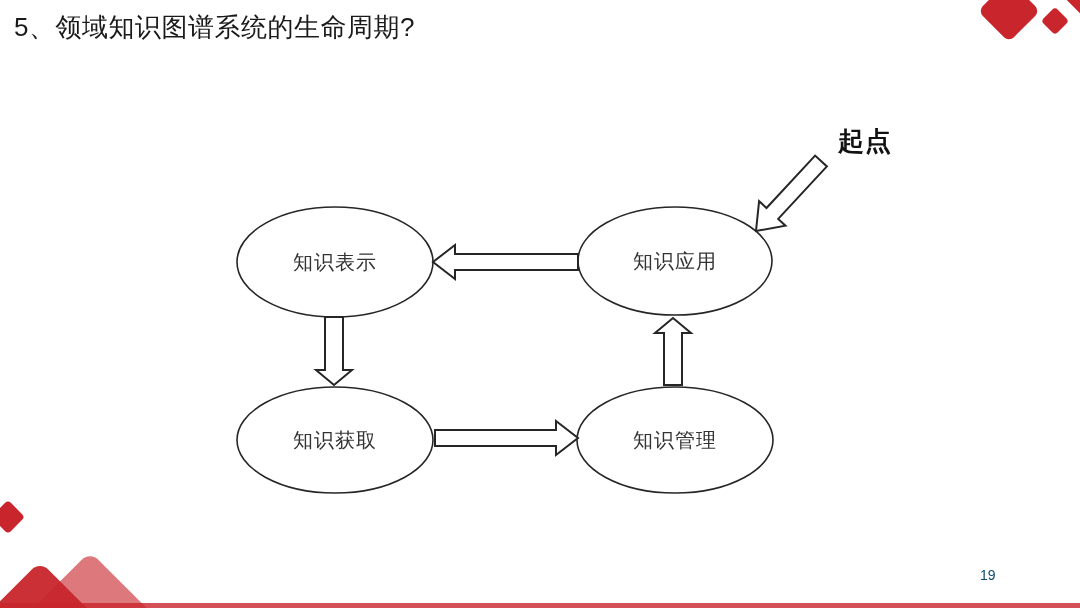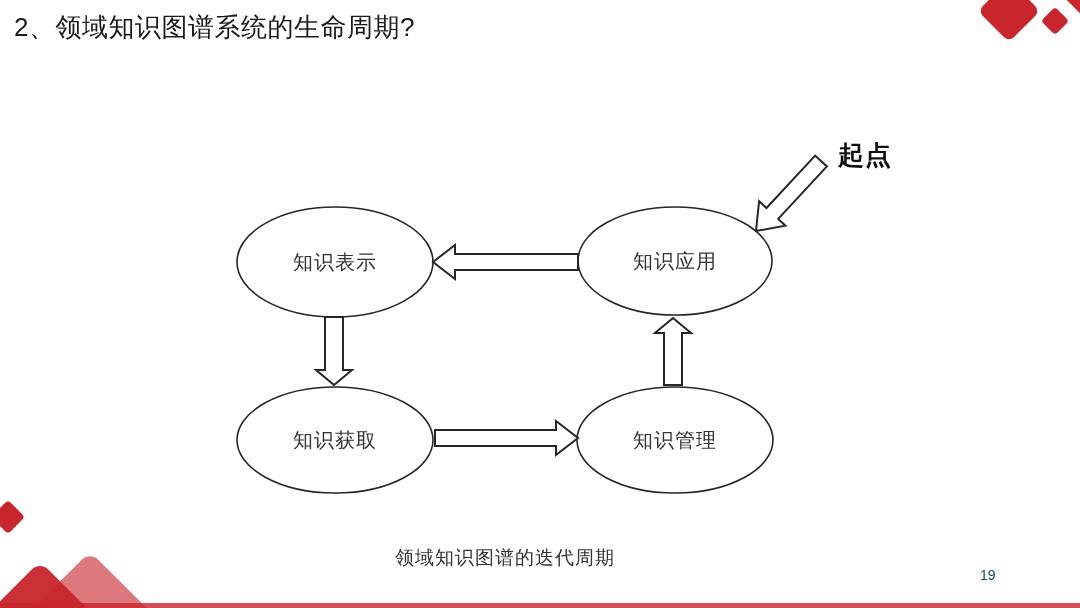--- a/index.html
+++ b/index.html
@@ -22,21 +22,20 @@
     white-space: nowrap;
   }
   .start-label {
     position: absolute;
     left: 838px;
     top: 124px;
     font-size: 26px;
     font-weight: 700;
     color: #111111;
     letter-spacing: 1px;
-    margin-top: 14px;
   }
   .caption {
     position: absolute;
     left: 0;
     top: 545px;
     width: 1010px;
     text-align: center;
     font-size: 19px;
     color: #333333;
     letter-spacing: 1px;
@@ -89,21 +88,21 @@
     height: 5px;
     background: var(--accent, #c8252c);
     opacity: 0.8;
   }
 </style>
 </head>
 <body>
 
 <div class="slide">
 
-  <div class="title">2、领域知识图谱系统的生命周期?</div>
+  <div class="title">5、领域知识图谱系统的生命周期?</div>
 
   <div class="diamond deco-tr-large"></div>
   <div class="diamond deco-tr-small"></div>
   <div class="diamond deco-tr-corner"></div>
 
   <div class="start-label">起点</div>
 
   <svg class="diagram-svg" width="1080" height="608" viewBox="0 0 1080 608">
 
     <ellipse class="node-ellipse" cx="335" cy="262" rx="98" ry="55"></ellipse>
@@ -116,21 +115,20 @@
     <polygon class="block-arrow" points="325,317 325,370 316,370 334,385 352,370 343,370 343,317"></polygon>
     <polygon class="block-arrow" points="435,430 556,430 556,421 578,438 556,455 556,446 435,446"></polygon>
     <polygon class="block-arrow" points="664,385 664,333 655,333 673,318 691,333 682,333 682,385"></polygon>
 
     <text class="node-label" x="335" y="269" text-anchor="middle">知识表示</text>
     <text class="node-label" x="675" y="268" text-anchor="middle">知识应用</text>
     <text class="node-label" x="335" y="447" text-anchor="middle">知识获取</text>
     <text class="node-label" x="675" y="447" text-anchor="middle">知识管理</text>
   </svg>
 
-  <div class="caption">领域知识图谱的迭代周期</div>
 
   <div class="page-number">19</div>
 
   <div class="diamond deco-bl-small"></div>
   <div class="diamond deco-bl-dark"></div>
   <div class="diamond deco-bl-light"></div>
 
   <div class="bottom-bar"></div>
 
 </div>

